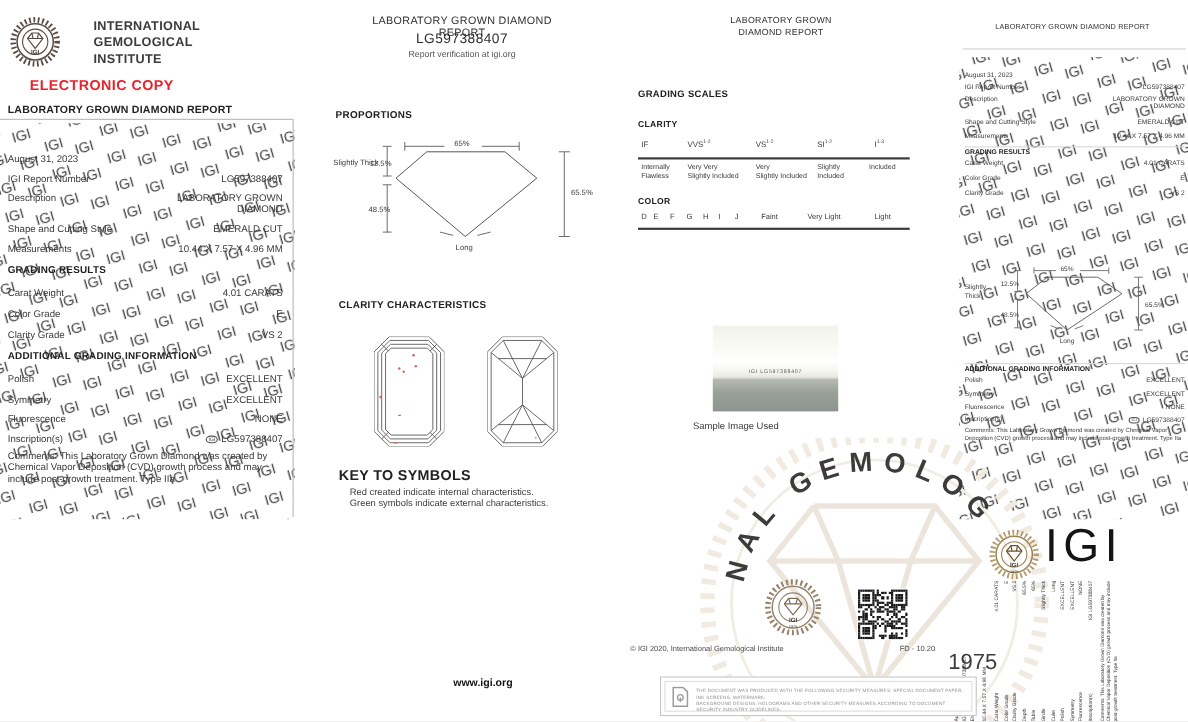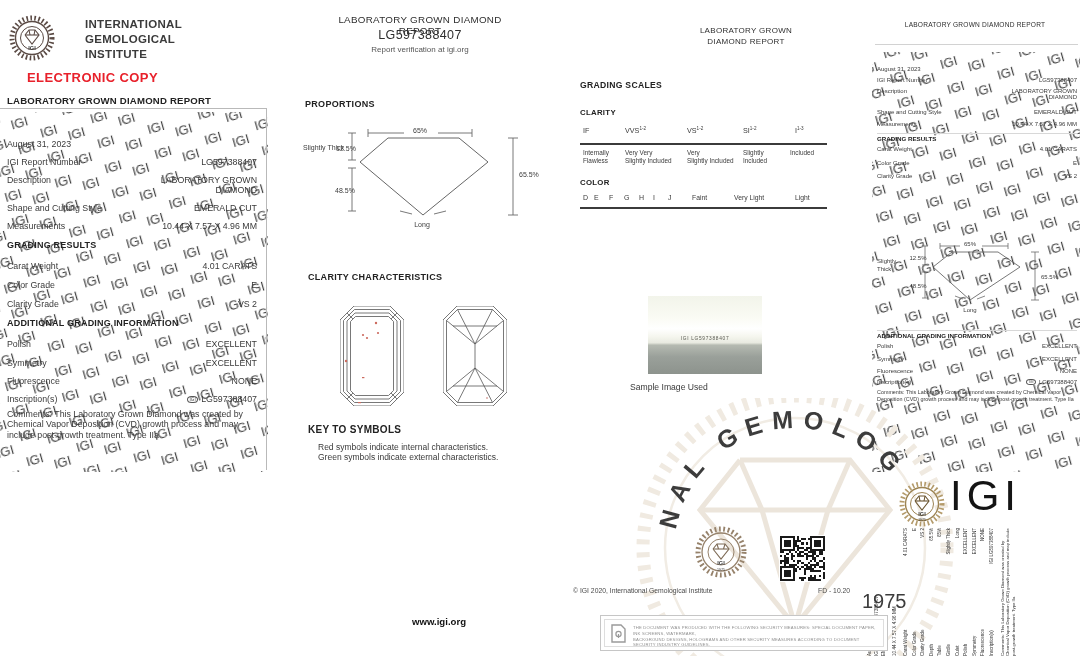--- a/index.html
+++ b/index.html
@@ -245,25 +245,25 @@
       <line x1="49.5" y1="96.5" x2="32" y2="62"></line>
       <line x1="3.5" y1="85.5" x2="32" y2="62"></line>
       <line x1="60.5" y1="85.5" x2="32" y2="62"></line>
       <line x1="32" y1="38" x2="32" y2="62"></line>
       <line x1="10" y1="20" x2="54" y2="20"></line>
       <line x1="10" y1="80" x2="54" y2="80"></line>
     </g>
     <circle cx="44" cy="92" r="0.9" fill="#d8a09a"></circle>
   </svg>
 
-  <div class="abs mid-h" style="left:308px;top:424px;font-size:10px;">KEY TO SYMBOLS</div>
-  <div class="abs key-line" style="left:318px;top:442px;">Red symbols indicate internal characteristics.</div>
+  <div class="abs mid-h" style="left:308px;top:424px;font-size:13px;">KEY TO SYMBOLS</div>
+  <div class="abs key-line" style="left:318px;top:442px;">Red created indicate internal characteristics.</div>
   <div class="abs key-line" style="left:318px;top:452px;">Green symbols indicate external characteristics.</div>
 
-  <div class="abs ctitle" style="left:676px;top:14px;width:140px;font-size:8px;line-height:10.5px;margin-top:12px;">
+  <div class="abs ctitle" style="left:640px;top:14px;width:140px;font-size:8px;line-height:10.5px;">
     <div>LABORATORY GROWN</div>
     <div>DIAMOND REPORT</div>
   </div>
 
   <div class="abs sc-h" style="left:580px;top:80px;">GRADING SCALES</div>
   <div class="abs sc-h" style="left:580px;top:108px;font-size:7.8px;">CLARITY</div>
 
   <span class="gcode" style="left:583px;top:126px;"><span>IF</span><sup></sup></span>
   <span class="gcode" style="left:625px;top:126px;"><span>VVS</span><sup>1-2</sup></span>
   <span class="gcode" style="left:687px;top:126px;"><span>VS</span><sup>1-2</sup></span>

